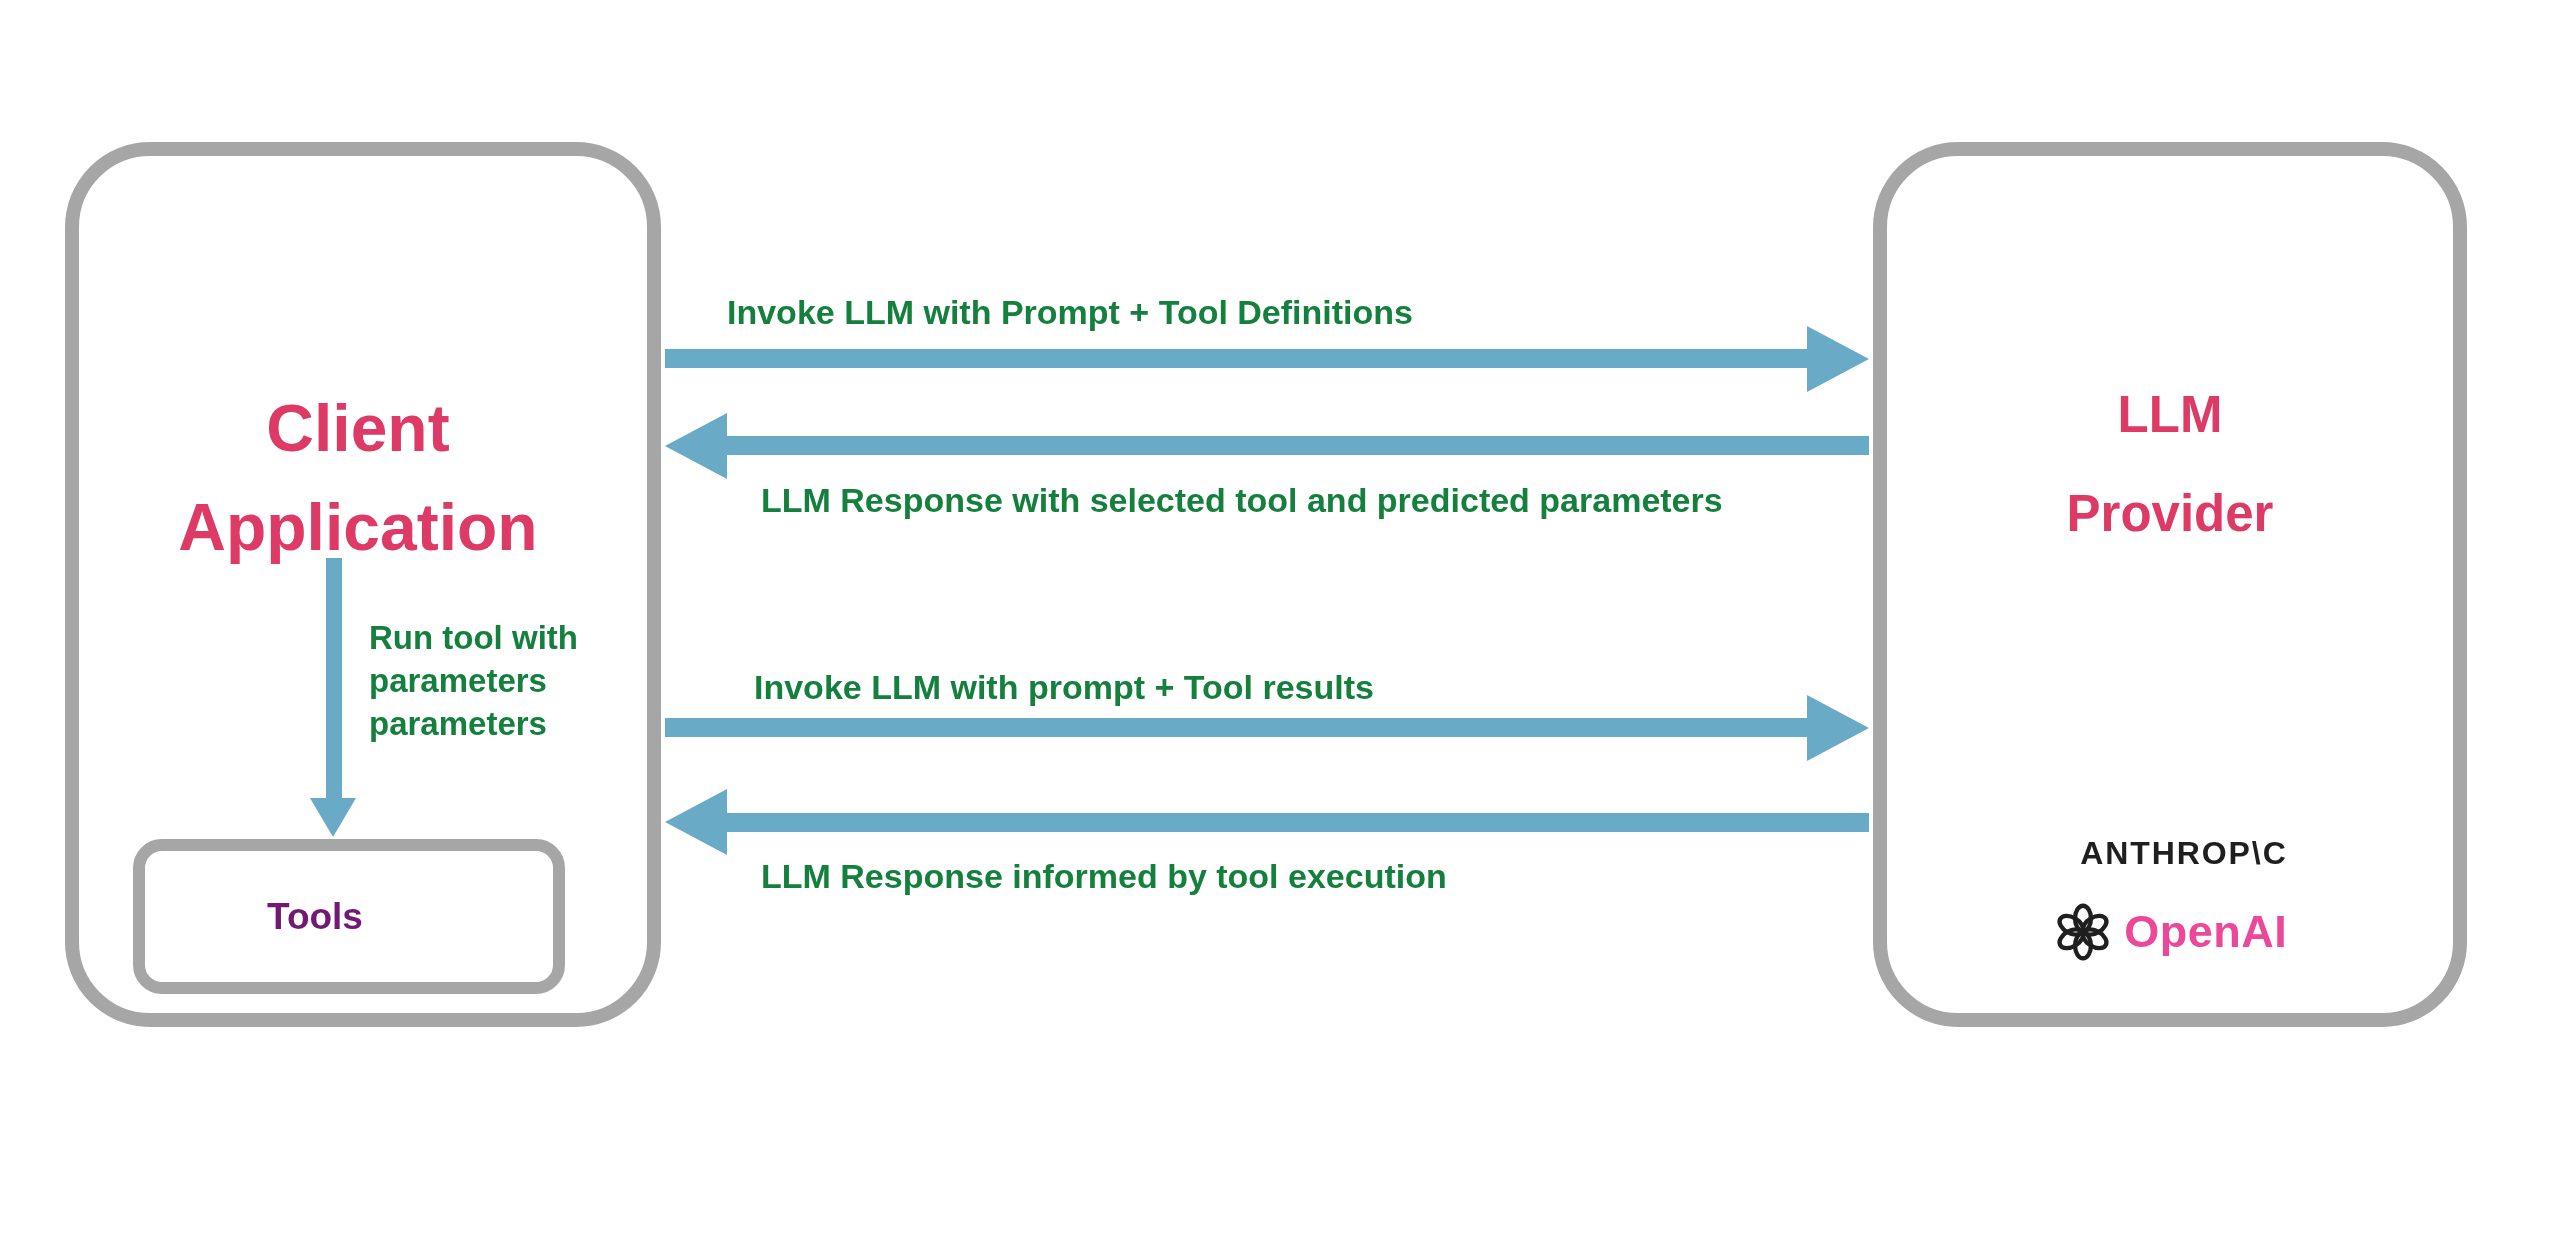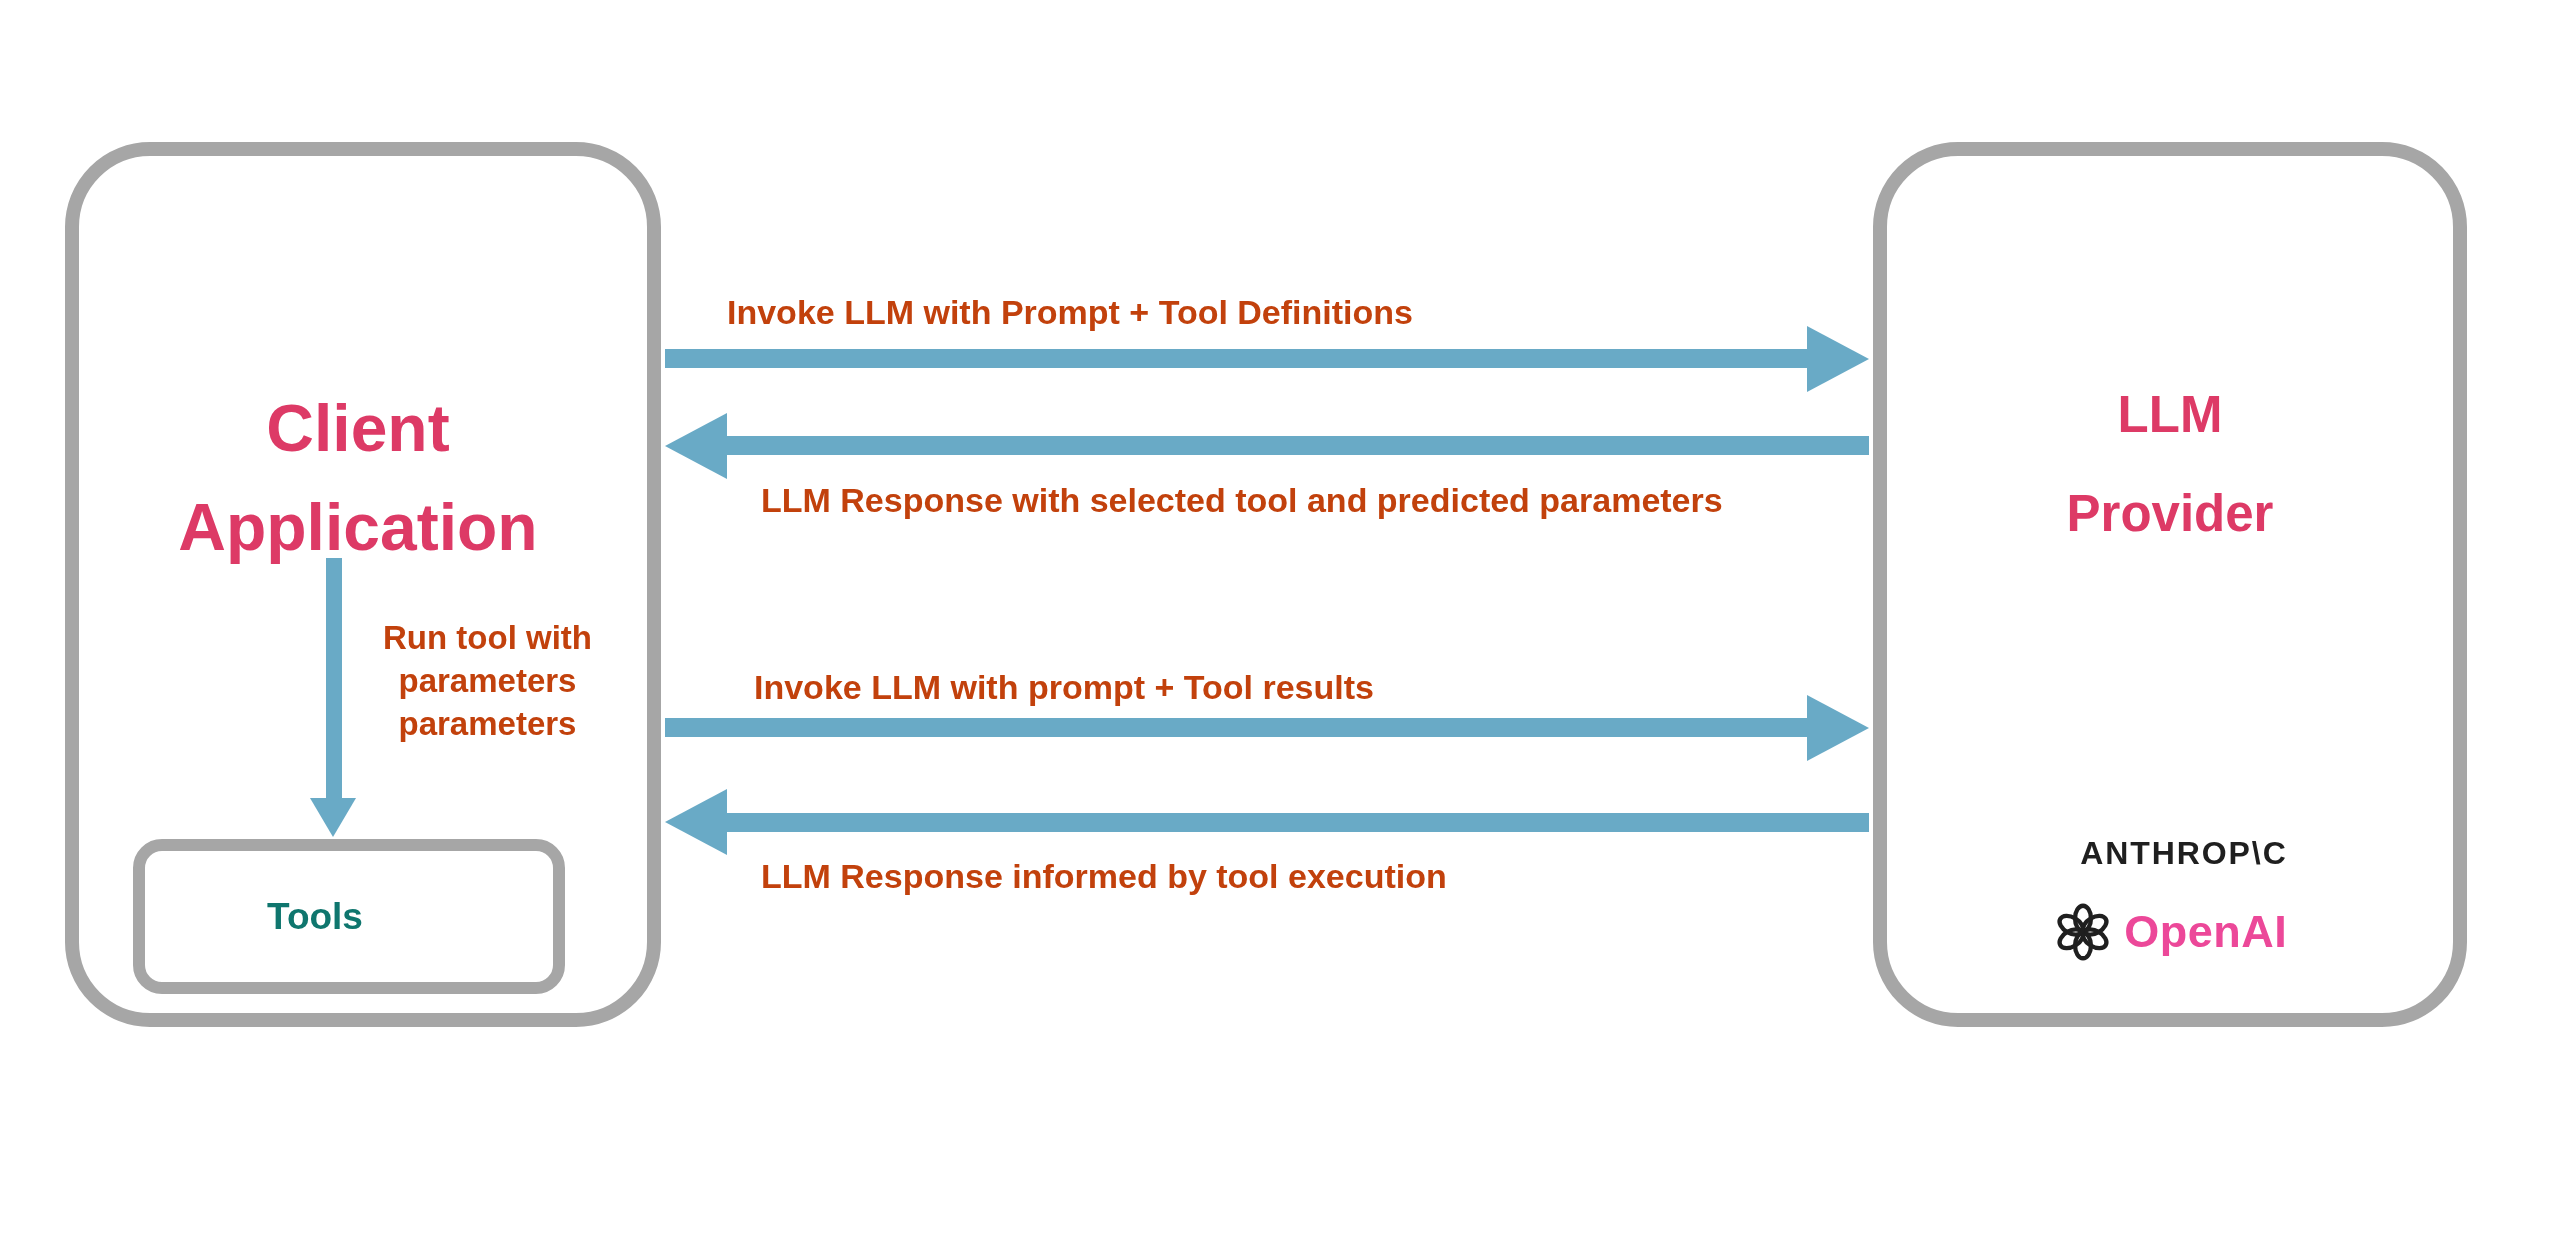--- a/index.html
+++ b/index.html
@@ -37,21 +37,21 @@
     text-align: center;
     font-weight: bold;
     color: #dd3a66;
   }
   .client-title   { left: 60px;   top: 379px; width: 596px; font-size: 66px; line-height: 99px; }
   .provider-title { left: 1873px; top: 365px; width: 594px; font-size: 51px; line-height: 99px; }
   .tools-label {
     position: absolute;
     left: 133px; top: 839px; width: 364px; height: 155px;
     display: flex; align-items: center; justify-content: center;
-    font-size: 37px; font-weight: bold; color: #0f766e;
+    font-size: 37px; font-weight: bold; color: #701a75;
   }
 
   
   .hbar  { position: absolute; height: 19.3px; background: #69aac6; }
   .hhead { position: absolute; width: 0; height: 0; }
   .bar-a1 { left: 665px;  top: 349px; width: 1142px; }
   .head-a1 { left: 1807px; top: 326px;
              border-top: 33px solid transparent; border-bottom: 33px solid transparent;
              border-left: 62px solid #69aac6; }
   .bar-a2 { left: 727px;  top: 436px; width: 1142px; }
@@ -70,25 +70,24 @@
   
   .vbar { position: absolute; left: 326px; top: 558px; width: 15.5px; height: 240px; background: #69aac6; }
   .vhead { position: absolute; left: 310px; top: 798px; width: 0; height: 0;
            border-left: 23px solid transparent; border-right: 23px solid transparent;
            border-top: 39px solid #69aac6; }
 
   
   .edge-label {
     position: absolute;
     font-weight: bold;
-    color: #c2410c;
+    color: #15803d;
     font-size: 34px;
     line-height: 41px;
     white-space: nowrap;
-    text-align: center;
   }
   .label-a1 { left: 727px; top: 292px; }
   .label-a2 { left: 761px; top: 480px; }
   .label-a3 { left: 734px; top: 667px; margin-left: 20px; }
   .label-a4 { left: 761px; top: 856px; }
   .label-runtool {
     left: 369px; top: 616px; width: 237px;
     white-space: normal;
     font-size: 33px; line-height: 43px;
   }

